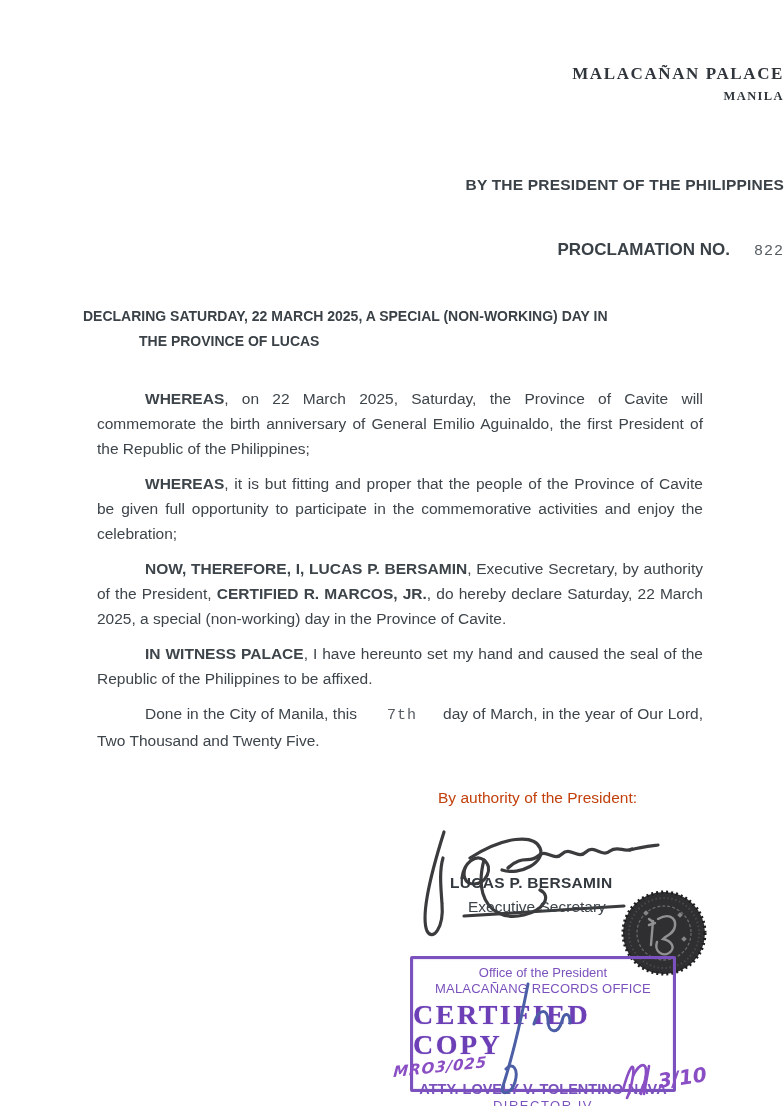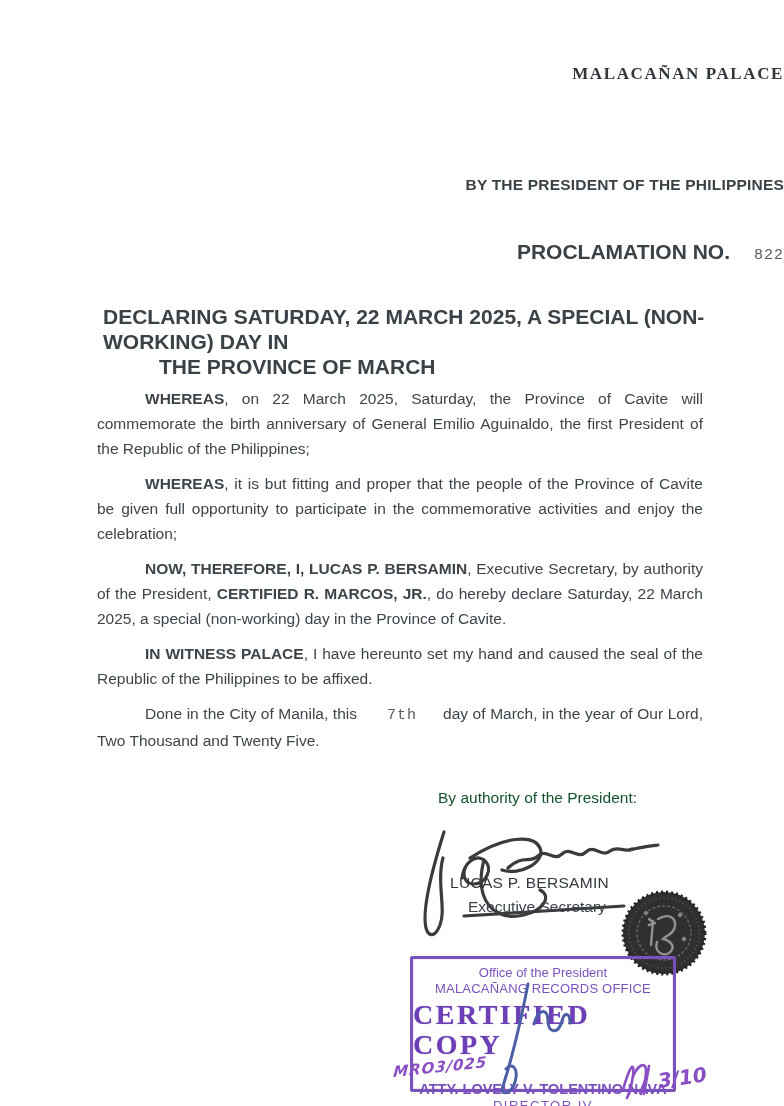--- a/index.html
+++ b/index.html
@@ -17,42 +17,42 @@
   
   .palace{
     font-family:"Liberation Serif",serif;
     font-weight:700;font-size:17px;letter-spacing:1.6px;color:#30363c;
   }
   .city{
     font-family:"Liberation Serif",serif;
     font-weight:700;font-size:12.5px;letter-spacing:1.4px;color:#30363c;
   }
   .byline{font-weight:700;font-size:15.5px;color:#3a4147;letter-spacing:.2px;}
-  .proc-label{font-weight:700;font-size:21px;color:#3a4147;}
+  .proc-label{font-weight:700;font-size:17px;color:#3a4147;}
   .mono{
     font-family:"Liberation Mono",monospace;
     font-size:15px;color:#565c62;letter-spacing:1px;
   }
   .proc-num{margin-left:24px;}
   .doc-title{
-    left:103px;width:608px;
-    font-weight:700;font-size:21px;line-height:25px;color:#3a4147;
+    left:83px;width:608px;
+    font-weight:700;font-size:14px;line-height:25px;color:#3a4147;
   }
   .doc-title .t2{padding-left:56px;}
   
   .par{
     left:97px;width:606px;margin:0;
     font-size:15.5px;line-height:25px;
     text-align:justify;text-indent:48px;color:#3d444a;
   }
   .b{font-weight:700;}
   .day-mono{margin-left:30px;margin-right:26px;}
-  .authority{left:438px;font-size:15.5px;color:#14532d;}
+  .authority{left:438px;font-size:15.5px;color:#c2410c;}
   
-  .sig-name{left:450px;top:874px;font-weight:400;font-size:15.5px;color:#33393f;letter-spacing:.3px;}
+  .sig-name{left:450px;top:874px;font-weight:700;font-size:15.5px;color:#33393f;letter-spacing:.3px;}
   .sig-title{left:468px;top:898px;font-size:15.5px;color:#3d444a;}
   .sig-svg{left:412px;top:818px;pointer-events:none;}
   
   .seal{left:620px;top:889px;width:88px;height:88px;}
   
   .stamp{
     left:410px;top:956px;width:260px;height:124px;
     border:3px solid #7b52bd;border-radius:2px;
     display:flex;flex-direction:column;align-items:center;
     padding-top:6px;
@@ -79,30 +79,31 @@
   .bluesig-svg{left:488px;top:978px;pointer-events:none;}
   .hand-right-svg{left:615px;top:1048px;pointer-events:none;}
   svg{display:block;}
 </style>
 </head>
 <body>
 
 <div class="page">
 
   <div class="abs centerline palace" style="top:64px">MALACAÑAN PALACE</div>
+  <div class="abs centerline city" style="top:89px">MANILA</div>
 
   <div class="abs centerline byline" style="top:176px">BY THE PRESIDENT OF THE PHILIPPINES</div>
 
   <div class="abs centerline" style="top:240px">
     <span class="proc-label">PROCLAMATION NO.</span><span class="mono proc-num">822</span>
   </div>
 
   <div class="abs doc-title" style="top:304px">
     <div class="t1">DECLARING SATURDAY, 22 MARCH 2025, A SPECIAL (NON-WORKING) DAY IN</div>
-    <div class="t2">THE PROVINCE OF MARCH</div>
+    <div class="t2">THE PROVINCE OF LUCAS</div>
   </div>
 
   <p class="abs par" style="top:386px"><span class="b">WHEREAS</span><span>, on 22 March 2025, Saturday, the Province of Cavite will commemorate the birth anniversary of General Emilio Aguinaldo, the first President of the Republic of the Philippines;</span></p>
 
   <p class="abs par" style="top:471px"><span class="b">WHEREAS</span><span>, it is but fitting and proper that the people of the Province of Cavite be given full opportunity to participate in the commemorative activities and enjoy the celebration;</span></p>
 
   <p class="abs par" style="top:556px"><span class="b">NOW, THEREFORE, I, LUCAS P. BERSAMIN</span><span>, Executive Secretary, by authority of the President, </span><span class="b">CERTIFIED R. MARCOS, JR.</span><span>, do hereby declare Saturday, 22 March 2025, a special (non-working) day in the Province of Cavite.</span></p>
 
   <p class="abs par" style="top:641px"><span class="b">IN WITNESS PALACE</span><span>, I have hereunto set my hand and caused the seal of the Republic of the Philippines to be affixed.</span></p>
 

